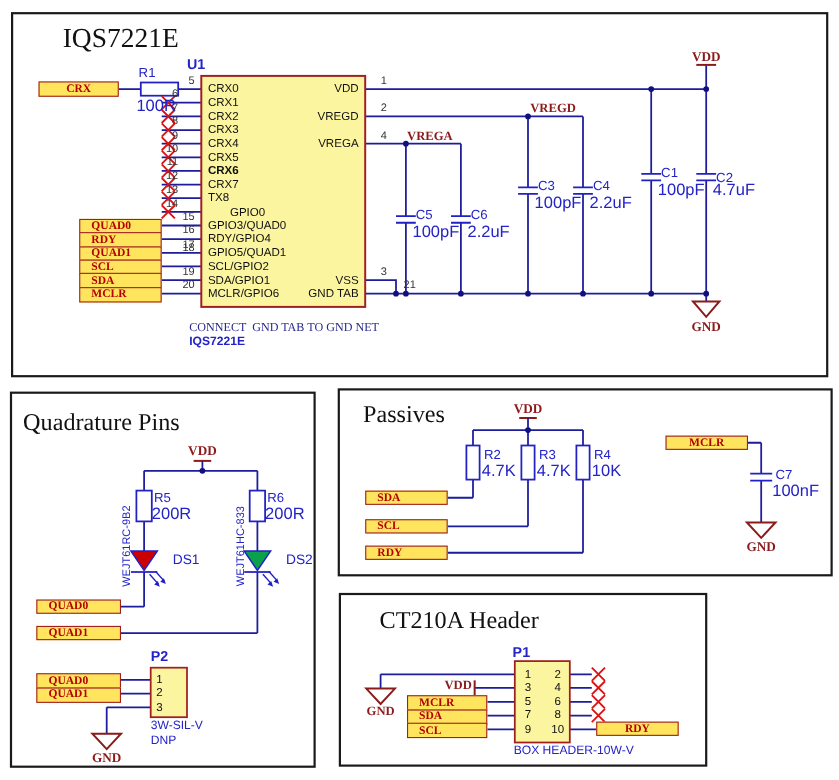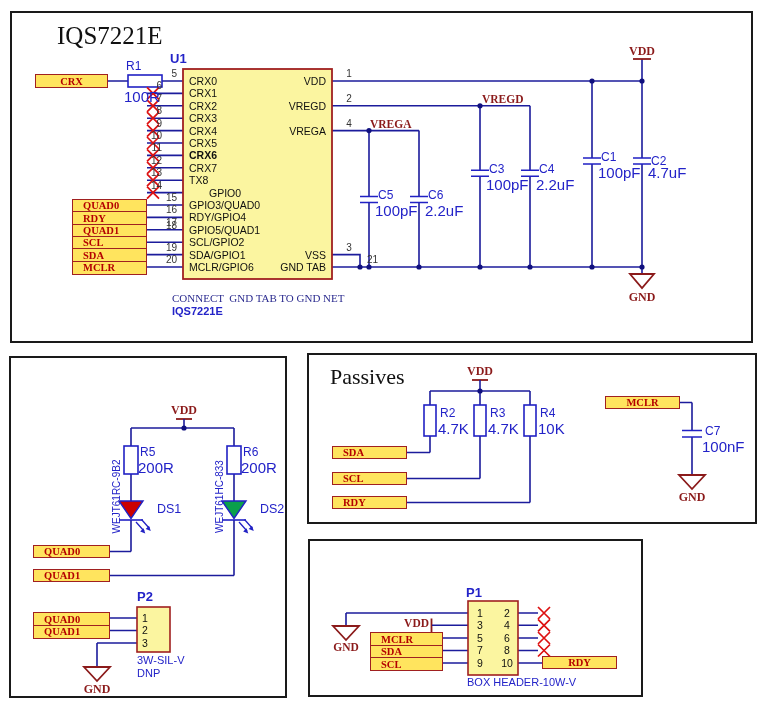--- a/index.html
+++ b/index.html
@@ -270,20 +270,21 @@
   <div class="t ref" style="left:539px;top:162px;">C4</div>
   <div class="t val" style="left:536px;top:176px;">2.2uF</div>
   <div class="t ref" style="left:601px;top:150px;">C1</div>
   <div class="t val" style="left:598px;top:164px;">100pF</div>
   <div class="t ref" style="left:651px;top:154px;">C2</div>
   <div class="t val" style="left:648px;top:164px;">4.7uF</div>
 
   <div class="t note1" style="left:172px;top:292px;">CONNECT  GND TAB TO GND NET</div>
   <div class="t note2" style="left:172px;top:305px;">IQS7221E</div>
 
+  <div class="t title" style="left:21px;top:371px;">Quadrature Pins</div>
   <div class="t pwrtxt" style="left:167px;top:403px;width:34px;text-align:center;">VDD</div>
   <div class="t ref" style="left:140px;top:445px;">R5</div>
   <div class="t val" style="left:138px;top:459px;">200R</div>
   <div class="t ref" style="left:243px;top:445px;">R6</div>
   <div class="t val" style="left:241px;top:459px;">200R</div>
   <div class="t vert" style="left:72px;top:491px;width:88px;">WEJT61RC-9B2</div>
   <div class="t vert" style="left:175px;top:491px;width:88px;">WEJT61HC-833</div>
   <div class="t ref" style="left:157px;top:502px;font-size:12.5px;">DS1</div>
   <div class="t ref" style="left:260px;top:502px;font-size:12.5px;">DS2</div>
   <div class="nlbl" style="left:33px;top:545px;width:77px;height:13px;">
@@ -323,20 +324,21 @@
   <div class="nlbl" style="left:332px;top:496px;width:75px;height:13px;">
     <span>RDY</span>
   </div>
   <div class="nlbl center" style="left:605px;top:396px;width:75px;height:13px;">
     <span>MCLR</span>
   </div>
   <div class="t ref" style="left:705px;top:424px;">C7</div>
   <div class="t val" style="left:702px;top:438px;">100nF</div>
   <div class="t pwrtxt" style="left:675px;top:490px;width:34px;text-align:center;">GND</div>
 
+  <div class="t title" style="left:345px;top:551px;">CT210A Header</div>
   <div class="t refb" style="left:466px;top:585px;">P1</div>
   <div class="t pwrtxt" style="left:400px;top:617px;width:29px;text-align:right;font-size:11.5px;">VDD</div>
   <div class="t pwrtxt" style="left:329px;top:641px;width:34px;text-align:center;font-size:11.5px;">GND</div>
 
   <div class="t pname" style="left:471px;top:606.5px;width:18px;text-align:center;">1</div>
   <div class="t pname" style="left:471px;top:618.8px;width:18px;text-align:center;">3</div>
   <div class="t pname" style="left:471px;top:631.5px;width:18px;text-align:center;">5</div>
   <div class="t pname" style="left:471px;top:644px;width:18px;text-align:center;">7</div>
   <div class="t pname" style="left:471px;top:656.5px;width:18px;text-align:center;">9</div>
   <div class="t pname" style="left:496px;top:606.5px;width:22px;text-align:center;">2</div>

